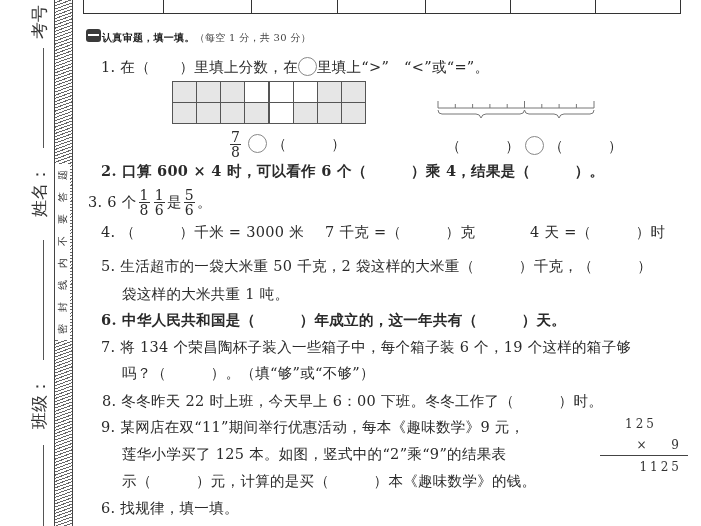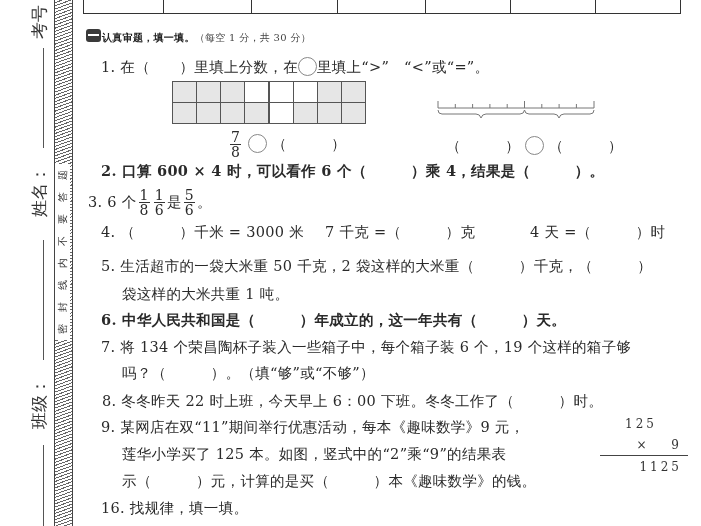--- a/index.html
+++ b/index.html
@@ -172,13 +172,13 @@
 <div class="line" style="left:101px; top:418px;">9. 某网店在双“11”期间举行优惠活动，每本《趣味数学》9 元，</div>
 <div class="line" style="left:122px; top:445px;">莲华小学买了 125 本。如图，竖式中的“2”乘“9”的结果表</div>
 <div class="line" style="left:122px; top:472px;">示（　　　）元，计算的是买（　　　）本《趣味数学》的钱。</div>
 
 <div class="vert" style="left:600px; top:417px; width:88px; color:#333;">
   <div style="padding-right:6px; text-align:center;">125</div>
   <div style="padding-right:6px; margin-top:6px; border-bottom:1px solid #444; padding-bottom:1px; text-align:right;">× 　9</div>
   <div style="padding-right:6px; margin-top:4px; text-align:right;">1125</div>
 </div>
 
-<div class="line" style="left:101px; top:499px;">16. 找规律，填一填。</div>
+<div class="line" style="left:101px; top:499px;">6. 找规律，填一填。</div>
 
 </body></html>

